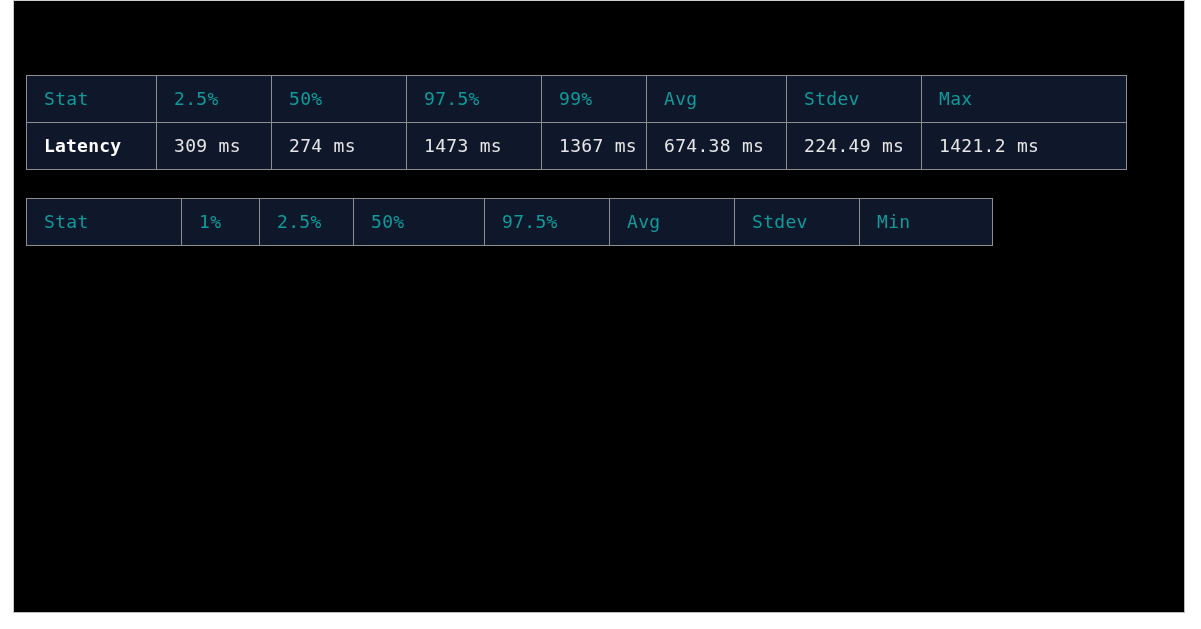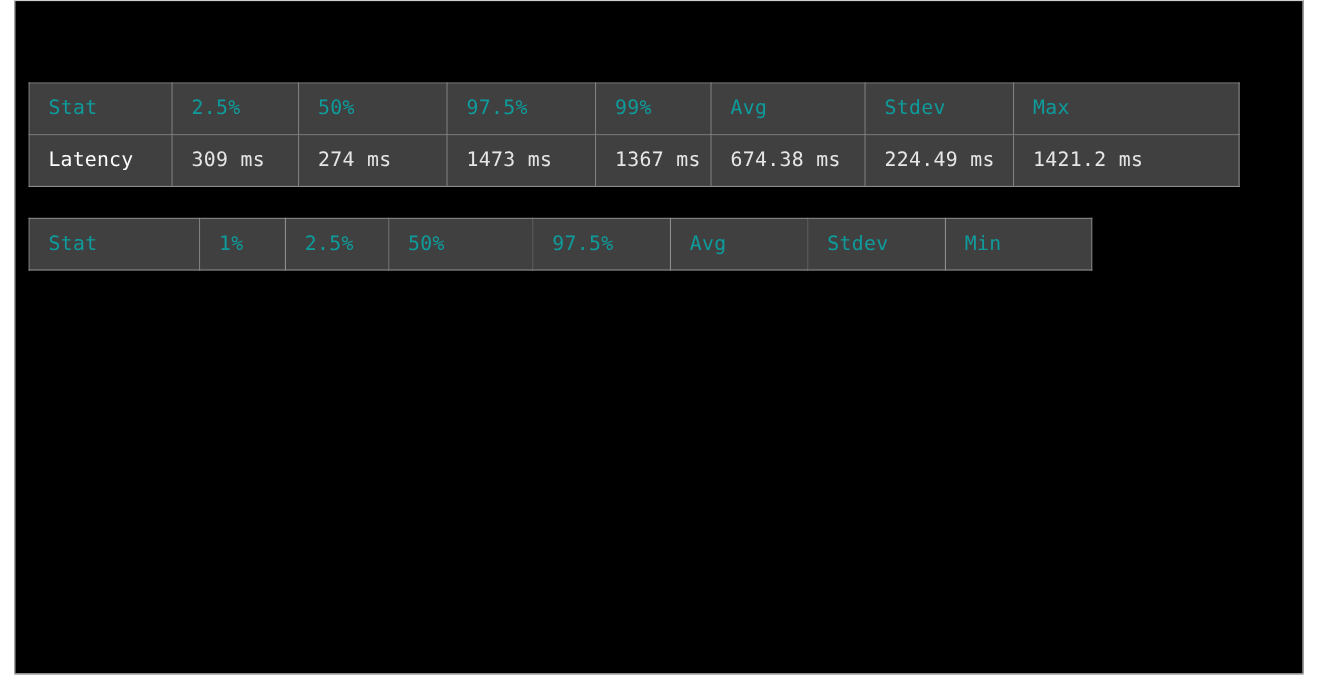--- a/index.html
+++ b/index.html
@@ -55,31 +55,31 @@
     height: 46px;
     padding: 0 0 0 17px;
     text-align: left;
     vertical-align: middle;
     font-size: 18px;
     line-height: 20px;
     letter-spacing: 0.3px;
     font-weight: normal;
     white-space: nowrap;
     overflow: hidden;
-    background: #404040;
+    background: #0f172a;
   }
   .bench-table th {
     color: #0f9b9b;
   }
   .bench-table td {
     color: #e6e6e6;
   }
   .bench-table td.rowlabel {
     color: #ffffff;
-    font-weight: normal;
+    font-weight: bold;
     letter-spacing: 0.2px;
   }
 
   
   #latency-table {
     left: 12px;
     top: 74px;
     width: 1100px;
   }
   #latency-table col.c0 { width: 130px; }

